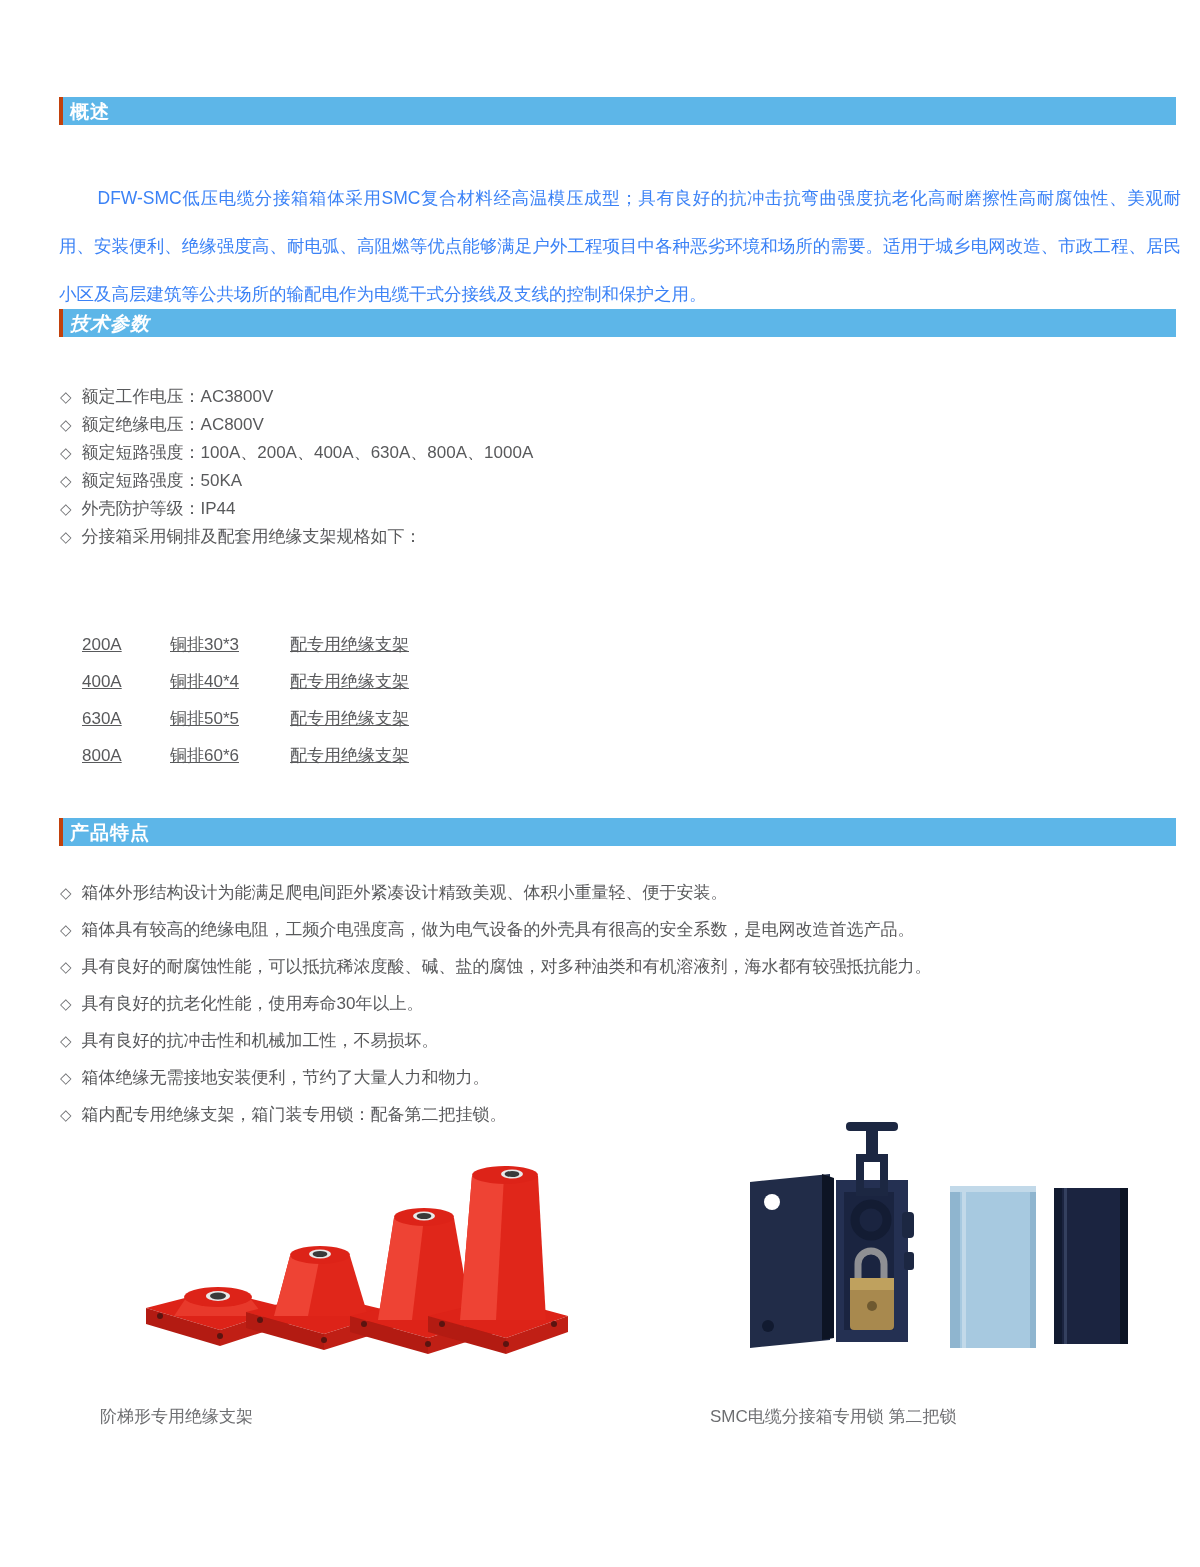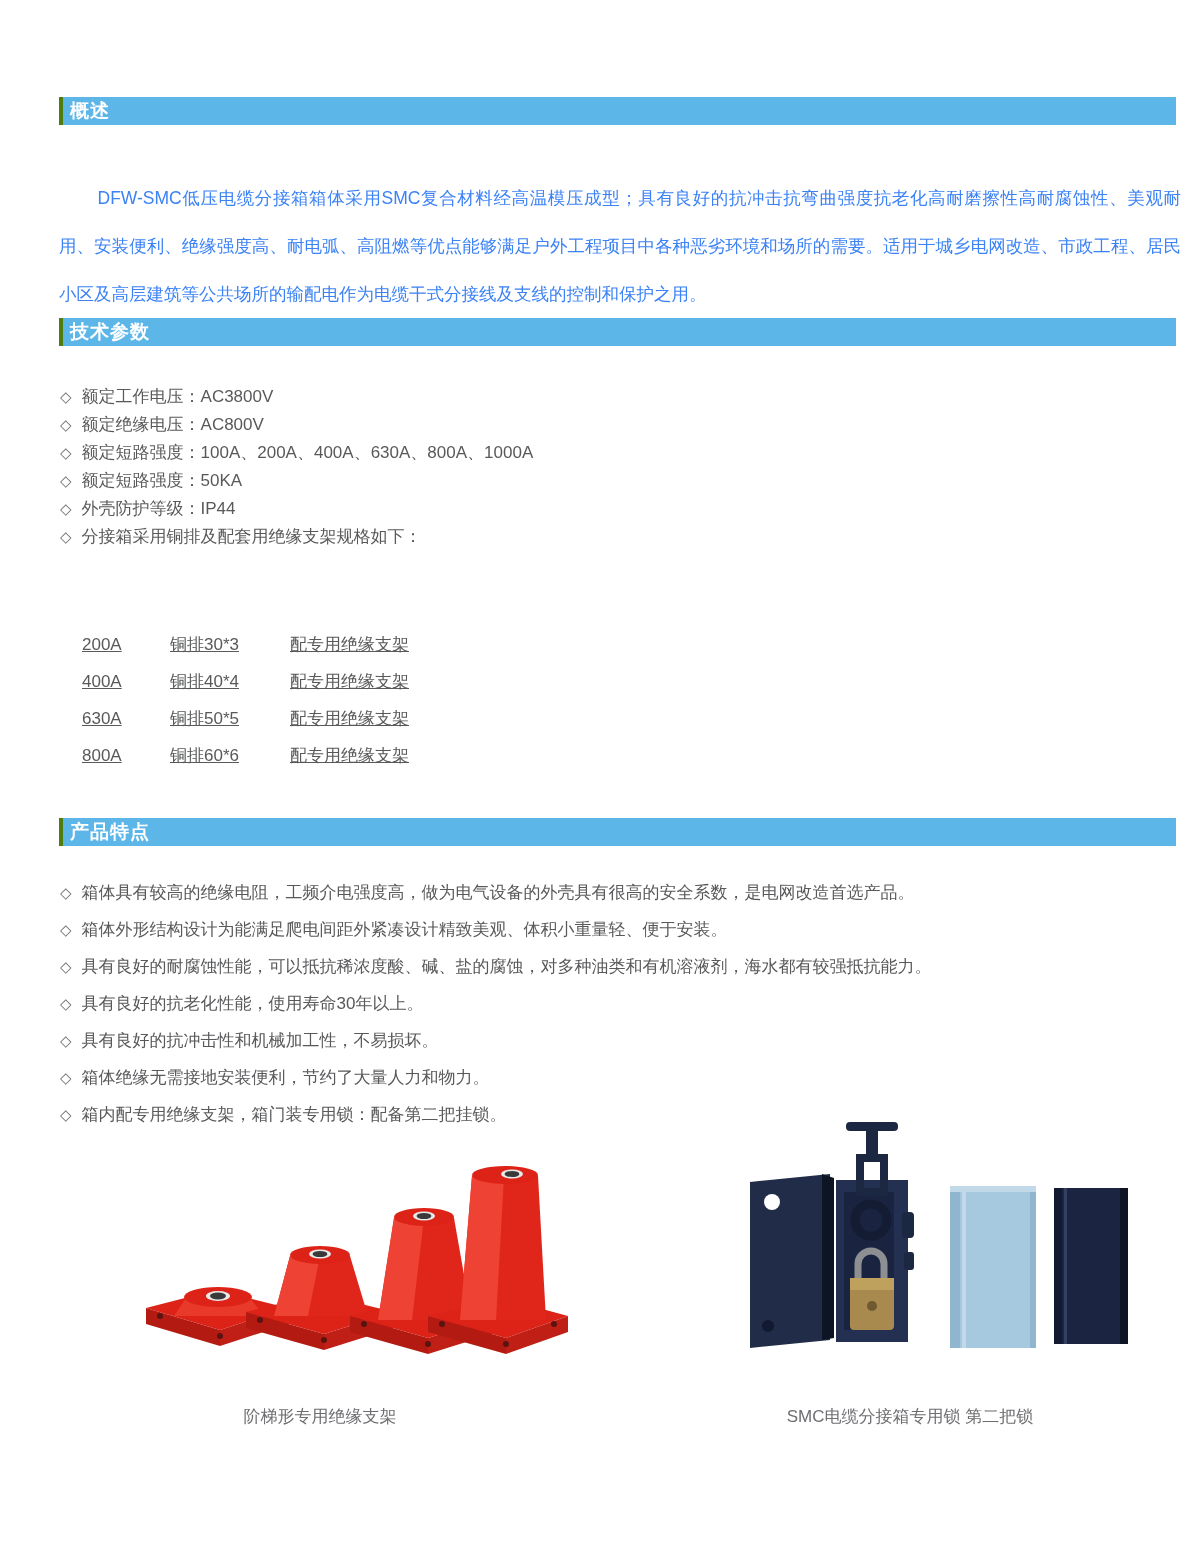--- a/index.html
+++ b/index.html
@@ -10,30 +10,30 @@
     color:#58595b;
     position:relative;
     overflow:hidden;
   }
   .page{position:relative;width:1200px;height:1567px;background:#fff;}
 
   
   .section-bar{
     position:absolute;left:59px;width:1117px;height:28px;
     background:#5db6e8;
-    border-left:4px solid #4d7c0f;
+    border-left:4px solid #c2410c;
     box-sizing:border-box;
-    display:flex;align-items:center;
+    display:flex;align-items:flex-end;
   }
   .section-bar .bar-label{
     color:#ffffff;font-weight:bold;font-size:19px;
     padding-left:7px;letter-spacing:1px;
   }
   #bar-overview{top:97px;}
-  #bar-tech{top:318px;}
+  #bar-tech{top:309px;font-style:italic;}
   #bar-features{top:818px;}
 
   
   .overview-para{
     position:absolute;left:59px;top:156px;width:1122px;
     font-size:17.5px;line-height:48px;
     text-align:justify;text-indent:2.2em;
     color:#3b82f6;
   }
 
@@ -60,21 +60,21 @@
     list-style:none;margin:0;padding:0;
     font-size:17px;
   }
   .features-list li{line-height:37px;white-space:nowrap;}
 
   
   .figure-left{position:absolute;left:128px;top:1140px;width:440px;height:235px;}
   .figure-right{position:absolute;left:738px;top:1112px;width:390px;height:255px;}
   .caption{
     position:absolute;top:1404px;height:26px;
-    font-size:17px;color:#6d6e71;text-align:center;line-height:26px;
+    font-size:17px;color:#6d6e71;line-height:26px;
   }
   #caption-left{left:100px;width:440px;}
   #caption-right{left:710px;width:400px;}
 </style>
 </head>
 <body>
 
 <div class="page">
 
   <div class="section-bar" id="bar-overview">
@@ -116,22 +116,22 @@
       <span>铜排60*6</span>
       <span>配专用绝缘支架</span>
     </div>
   </div>
 
   <div class="section-bar" id="bar-features">
     <span class="bar-label">产品特点</span>
   </div>
 
   <ul class="features-list">
+    <li><span class="dia">◇</span><span>箱体外形结构设计为能满足爬电间距外紧凑设计精致美观、体积小重量轻、便于安装。</span></li>
     <li><span class="dia">◇</span><span>箱体具有较高的绝缘电阻，工频介电强度高，做为电气设备的外壳具有很高的安全系数，是电网改造首选产品。</span></li>
-    <li><span class="dia">◇</span><span>箱体外形结构设计为能满足爬电间距外紧凑设计精致美观、体积小重量轻、便于安装。</span></li>
     <li><span class="dia">◇</span><span>具有良好的耐腐蚀性能，可以抵抗稀浓度酸、碱、盐的腐蚀，对多种油类和有机溶液剂，海水都有较强抵抗能力。</span></li>
     <li><span class="dia">◇</span><span>具有良好的抗老化性能，使用寿命30年以上。</span></li>
     <li><span class="dia">◇</span><span>具有良好的抗冲击性和机械加工性，不易损坏。</span></li>
     <li><span class="dia">◇</span><span>箱体绝缘无需接地安装便利，节约了大量人力和物力。</span></li>
     <li><span class="dia">◇</span><span>箱内配专用绝缘支架，箱门装专用锁：配备第二把挂锁。</span></li>
   </ul>
 
   <div class="figure-left">
     <svg width="440" height="235" viewBox="0 0 440 235" xmlns="http://www.w3.org/2000/svg">
 

